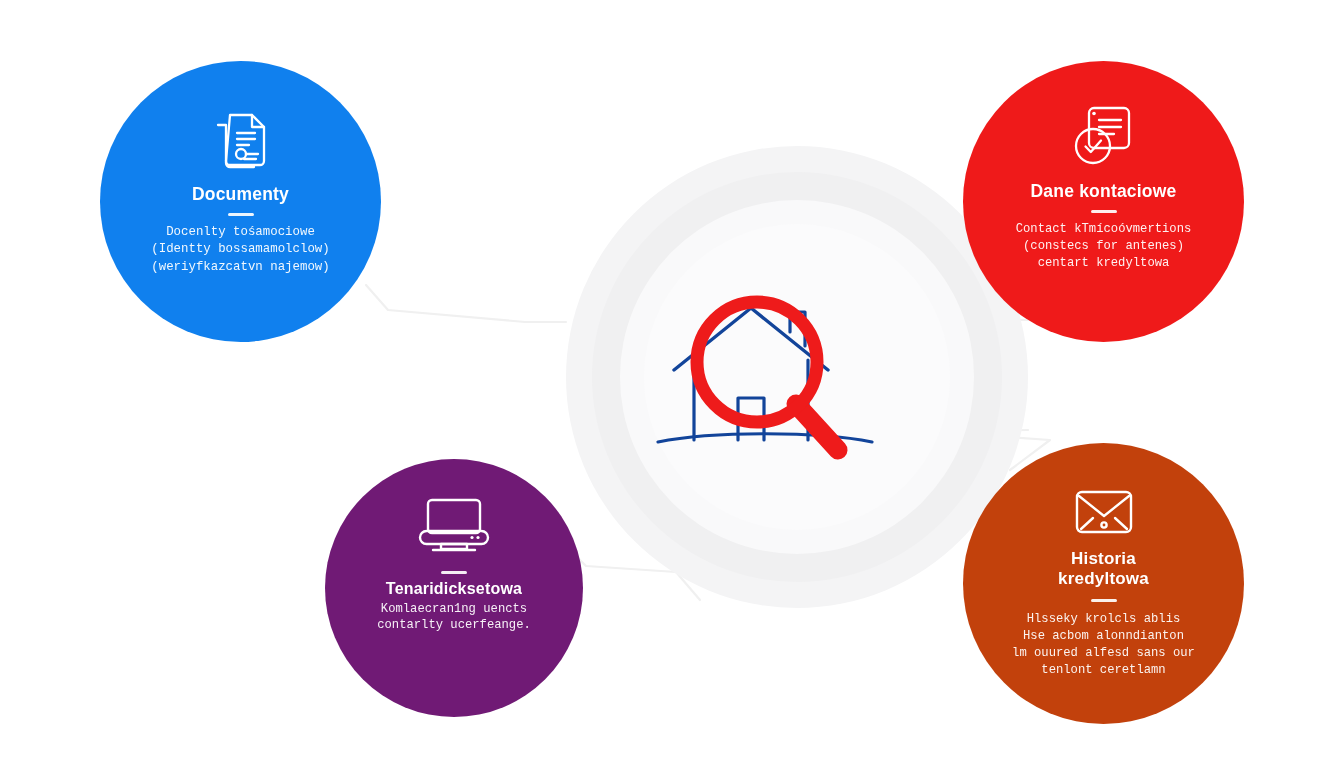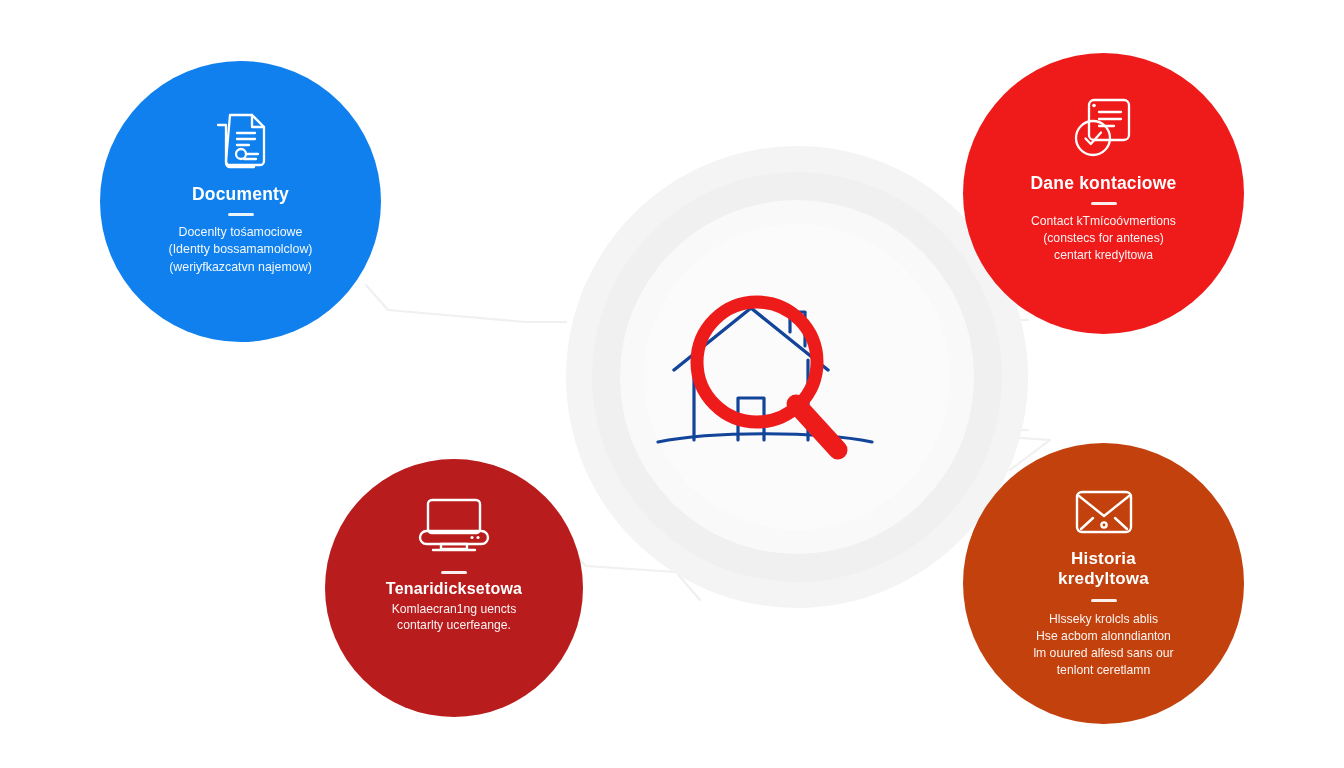--- a/index.html
+++ b/index.html
@@ -87,49 +87,50 @@
   .node-divider {
     width: 26px;
     height: 3px;
     border-radius: 2px;
     background: rgba(255,255,255,0.92);
   }
   .node-body {
     line-height: 1.38;
     color: rgba(255,255,255,0.94);
     white-space: pre-line;
+    font-family: Liberation Mono, monospace;
   }
 
   
   #node-documents {
     left: 100px; top: 61px;
     width: 281px; height: 281px;
     background: #1080ee;
     padding-top: 48px;
   }
   #node-documents .node-title { font-size: 17.5px; margin-top: 13px; }
   #node-documents .node-divider { margin: 9px 0 8px; }
   #node-documents .node-body { font-size: 12.4px; }
 
   
   #node-contact {
-    left: 963px; top: 53px;
+    left: 963px; top: 61px;
     width: 281px; height: 281px;
     background: #ef1a1a;
     padding-top: 42px;
   }
   #node-contact .node-title { font-size: 17.5px; margin-top: 12px; }
   #node-contact .node-divider { margin: 9px 0 8px; }
   #node-contact .node-body { font-size: 12.2px; }
 
   
   #node-tenancy {
     left: 325px; top: 459px;
     width: 258px; height: 258px;
-    background: #b91c1c;
+    background: #701a75;
     padding-top: 38px;
   }
   #node-tenancy .node-divider { margin: 16px 0 6px; }
   #node-tenancy .node-title { font-size: 16px; }
   #node-tenancy .node-body { font-size: 12.2px; margin-top: 2px; }
 
   
   #node-credit {
     left: 963px; top: 443px;
     width: 281px; height: 281px;

